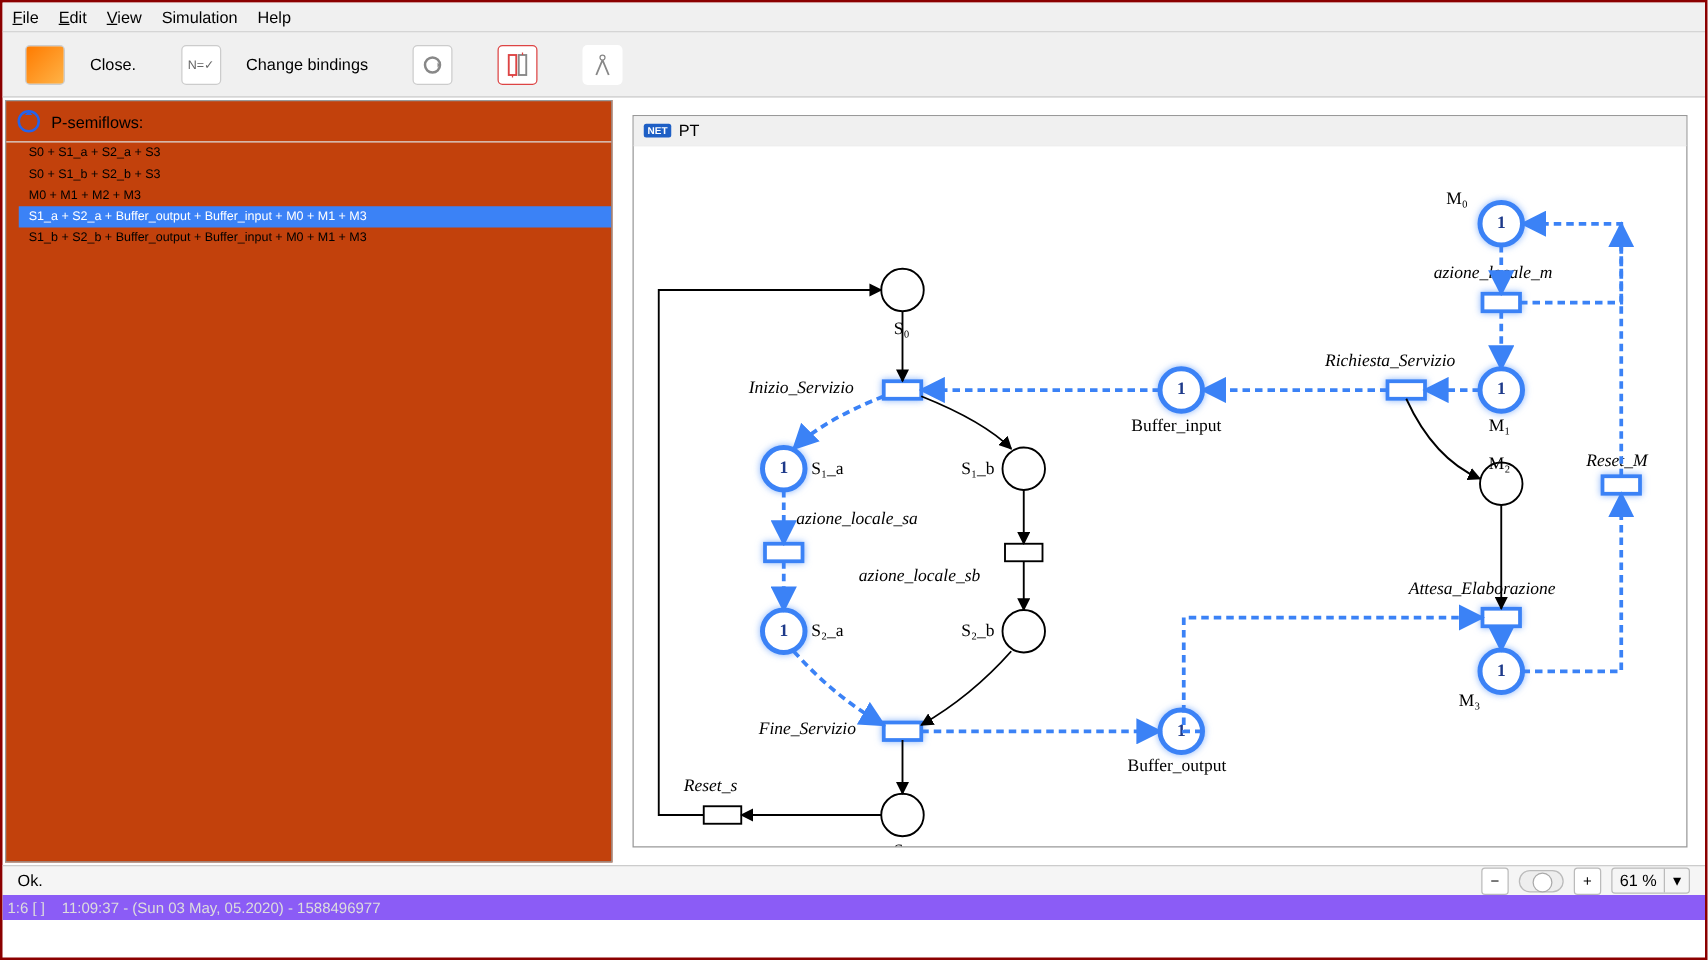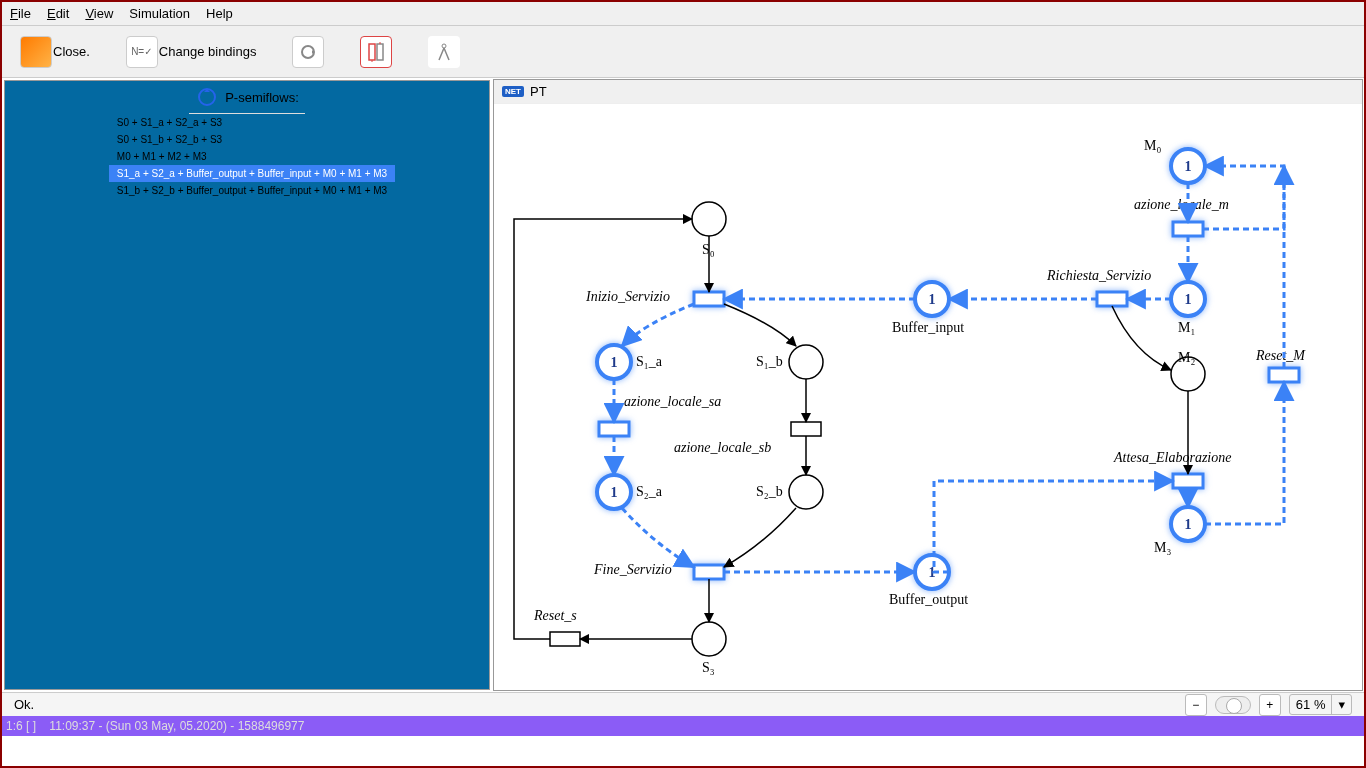--- a/index.html
+++ b/index.html
@@ -1,31 +1,31 @@
 <!DOCTYPE html>
 <html><head>
 <meta charset="utf-8">
 <style>
 * { box-sizing: border-box; margin: 0; padding: 0; font-family: sans-serif; }
 body { width: 1366px; height: 768px; background: #fff; overflow: hidden; font-size: 13px; border: 2px solid #8b0000; }
 .menubar { height: 24px; background: #f0f0f0; display: flex; align-items: center; padding: 0 8px; gap: 16px; border-bottom: 1px solid #ccc; }
 .menubar span { cursor: pointer; }
 .menubar span u { text-decoration: underline; }
 .toolbar { height: 52px; background: #f0f0f0; display: flex; align-items: center; padding: 0 12px; gap: 24px; border-bottom: 1px solid #ccc; }
-.tb-btn { display: flex; align-items: center; gap: 1px; cursor: pointer; padding: 4px 6px; text-align: center; }
+.tb-btn { display: flex; align-items: center; gap: 20px; cursor: pointer; padding: 4px 6px; text-align: center; }
 .tb-icon { width: 32px; height: 32px; display: flex; align-items: center; justify-content: center; border: 1px solid #ccc; border-radius: 4px; background: #fff; }
 .close-icon { background: linear-gradient(135deg, #ff7b00, #ffb347); }
 .main { display: flex; height: 614px; }
-.left-panel { width: 486px; border: 1px solid #999; margin: 2px; background: #0369a1; display: flex; flex-direction: column; align-items: center; }
+.left-panel { width: 486px; border: 1px solid #999; margin: 2px; background: #c2410c; display: flex; flex-direction: column; }
 .panel-header { display: flex; align-items: center; padding: 4px 6px; gap: 6px; border-bottom: 1px solid #ddd; }
 .panel-header-icon { width: 24px; height: 24px; display:flex; align-items:center; justify-content:center; }
 .sf-list { flex: 1; overflow: auto; }
 .sf-item { padding: 3px 8px; cursor: pointer; font-size: 10px; margin-left: 10px; }
 .sf-item.selected { background: #3b82f6; color: #fff; }
-.right-panel { flex: 1; border: 1px solid #999; margin: 1px; background: #fff; display: flex; flex-direction: column; }
+.right-panel { flex: 1; border: 1px solid #999; margin: 14px; background: #fff; display: flex; flex-direction: column; }
 .nettitle { padding: 4px 8px; display: flex; align-items: center; gap: 6px; border-bottom: 1px solid #eee; background: #f0f0f0; }
 .net-icon { background: #1e5fc5; color: #fff; font-size: 8px; font-weight: bold; padding: 1px 3px; border-radius: 2px; }
 .canvas { flex: 1; position: relative; overflow: hidden; }
 .statusbar { height: 24px; border-top: 1px solid #ccc; display: flex; align-items: center; padding: 0 12px; justify-content: space-between; background: #f5f5f5; }
 .zoom-group { display: flex; align-items: center; gap: 8px; }
 .zoom-btn { width: 22px; height: 22px; border: 1px solid #bbb; background: #fff; border-radius: 3px; display:flex; align-items:center; justify-content:center; cursor:pointer; font-size:12px; }
 .zoom-toggle { width: 36px; height: 18px; border: 1px solid #bbb; border-radius: 9px; background: #eee; position: relative; }
 .zoom-toggle::after { content:''; width:14px; height:14px; background:#fff; border:1px solid #aaa; border-radius:50%; position:absolute; top:1px; left:10px; }
 .zoom-input { display:flex; border:1px solid #bbb; border-radius:3px; }
 .zoom-input span:first-child { padding: 2px 6px; }

